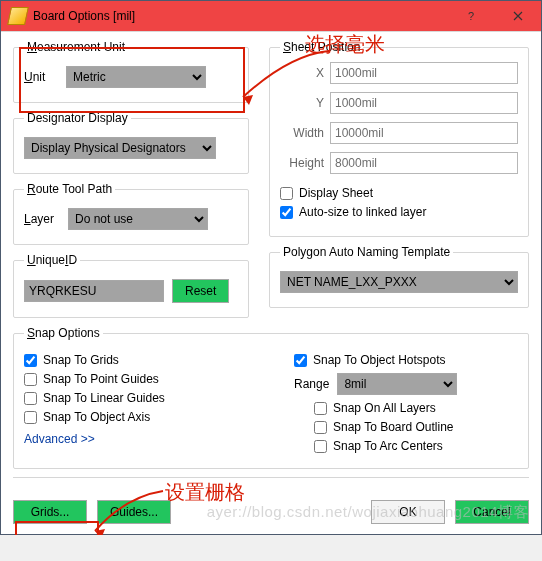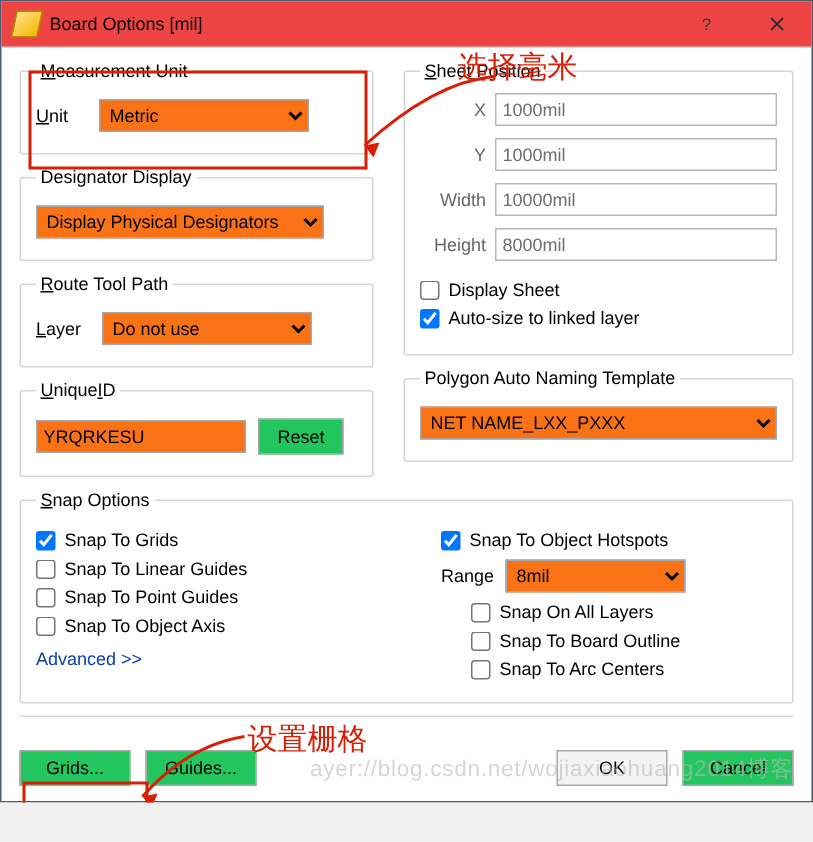--- a/index.html
+++ b/index.html
@@ -52,21 +52,21 @@
     color:#000;
   }
   .underline { text-decoration: underline; text-decoration-skip-ink: none;}
   .row { display:flex; align-items:center; margin:4px 0;}
   .row label, .row .lab { white-space:nowrap; }
   select, input[type=text], button.std {
     font: inherit;
     height: 22px;
     box-sizing:border-box;
     border:1px solid #a7a7a7;
-    background:#f97316;
+    background:#a3a3a3;
   }
   select{ padding:1px 2px;}
   input[type=text]{ padding:2px 4px;}
   input.ro {
     background:#fff; color:#6e6e6e;
     border:1px solid #b7b7b7;
   }
   button.std {
     background:#22c55e;
     padding:0 12px;
@@ -219,25 +219,25 @@
     <fieldset class="group">
       <legend><span class="underline">S</span><span>nap Options</span></legend>
       <div class="cols">
         <div class="col" style="flex:0 0 226px;">
           <div class="chk">
               <input type="checkbox" checked="" style="">
               <span>Snap To Grids</span>
             </div>
           <div class="chk">
               <input type="checkbox" style="">
+              <span>Snap To Point Guides</span>
+            </div>
+          <div class="chk">
+              <input type="checkbox" style="">
               <span>Snap To Linear Guides</span>
-            </div>
-          <div class="chk">
-              <input type="checkbox" style="">
-              <span>Snap To Point Guides</span>
             </div>
           <div class="chk">
               <input type="checkbox" style="">
               <span>Snap To Object Axis</span>
             </div>
           <div style="margin-top:8px;"><span class="link">Advanced &gt;&gt;</span></div>
         </div>
         <div class="col snap-right">
           <div class="chk first">
               <input type="checkbox" checked="" style="">

